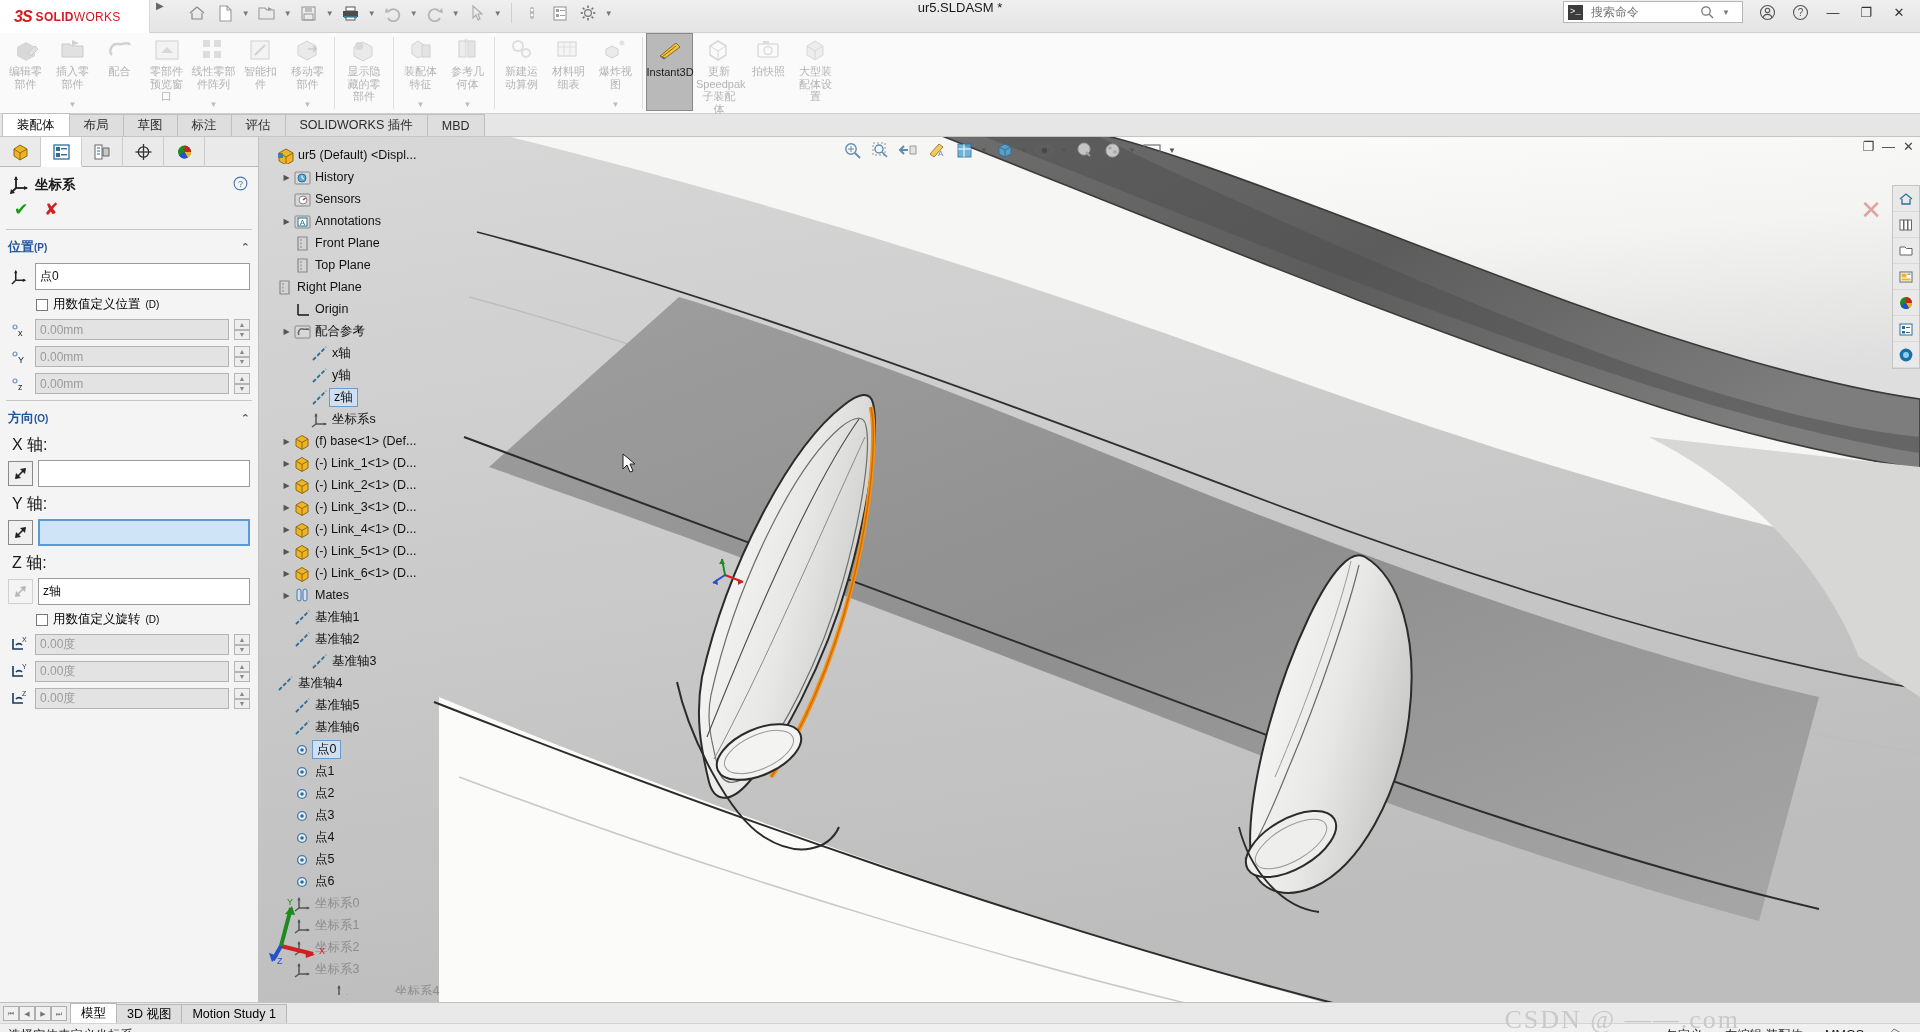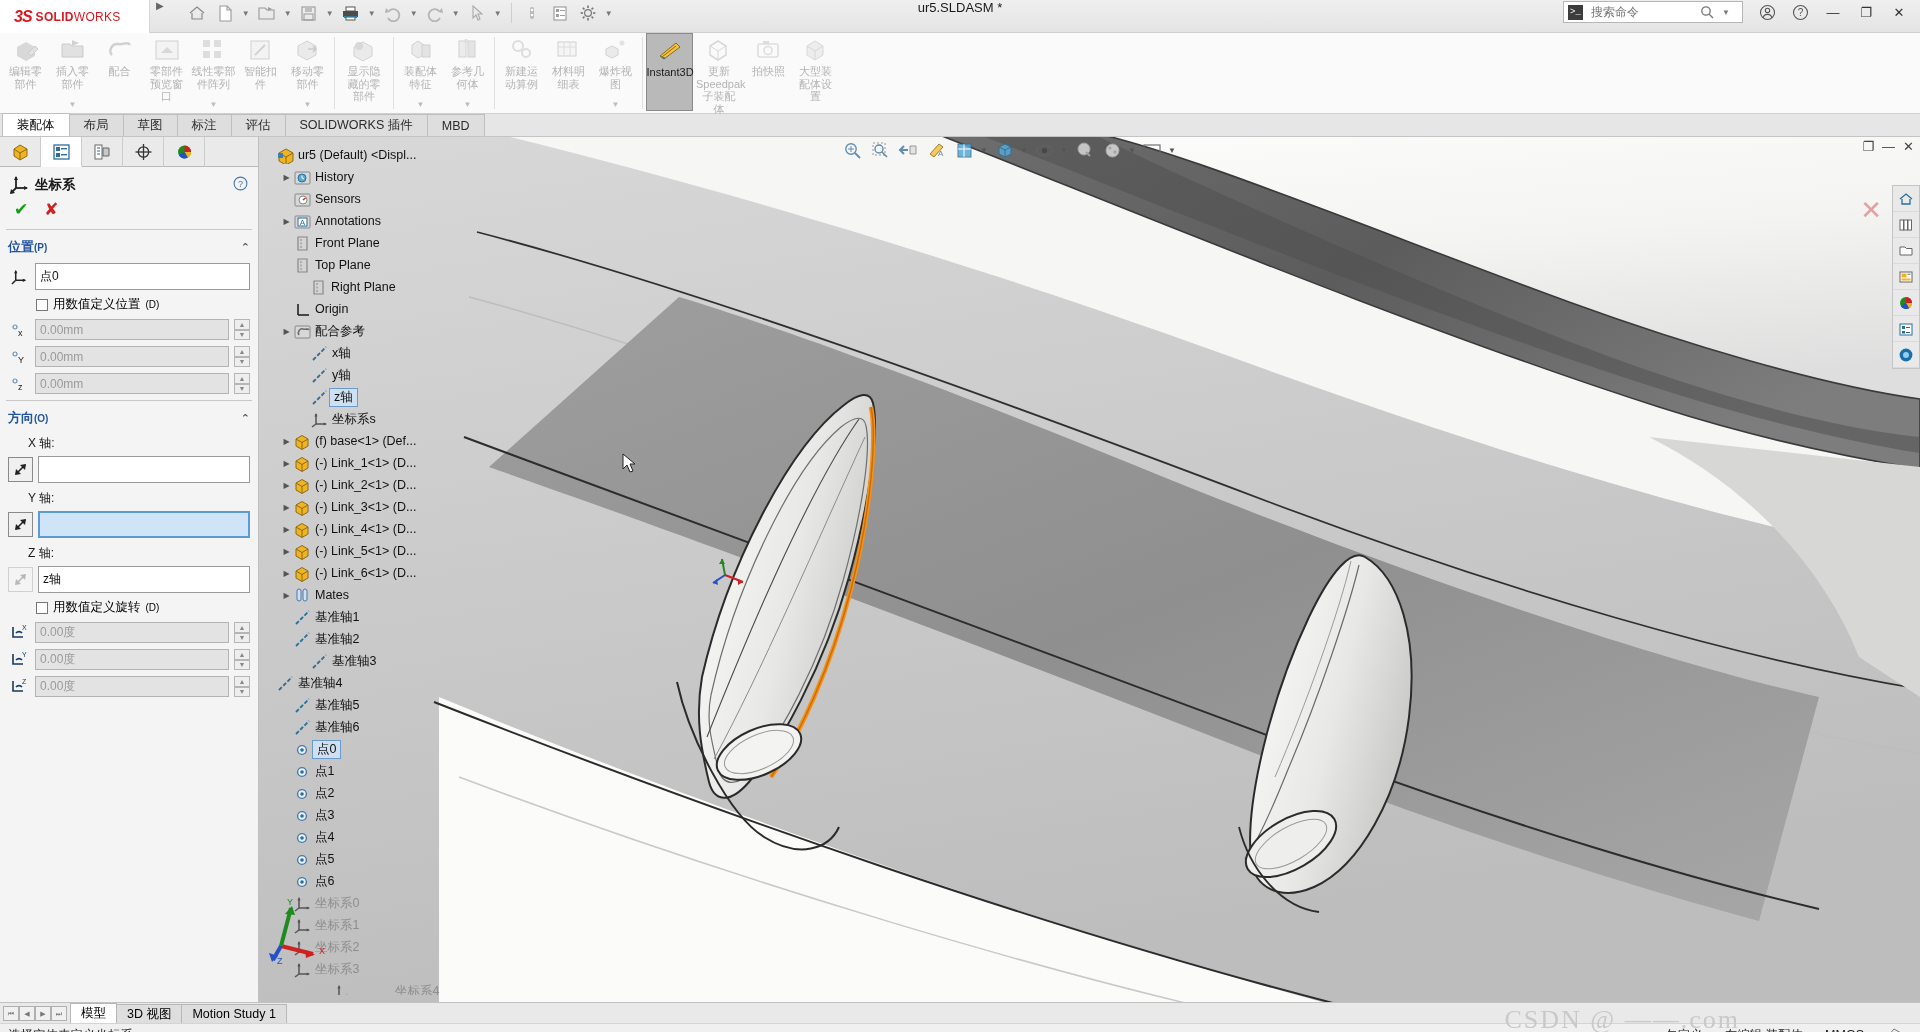--- a/index.html
+++ b/index.html
@@ -117,21 +117,21 @@
     font-size:12px; padding:0 4px; display:flex; align-items:center; color:#111;
   }
   .pm-input.disabled { background:#e3e3e3; color:#9a9a9a; border-color:#b3b3b3; }
   .pm-input.selected { background:#cfe4f7; border:2px solid #5b9bd5; }
   .pm-input.tall { height:27px; }
   .pm-spin { width:16px; height:21px; display:flex; flex-direction:column; }
   .pm-spin div { flex:1; display:flex;align-items:center;justify-content:center;
       font-size:7px; color:#888; background:#eee; border:1px solid #b6b6b6; }
   .pm-check { display:flex; align-items:center; gap:5px; padding:3px 8px 3px 36px; font-size:12.5px;text-align:center;}
   .pm-check i { width:12px;height:12px; border:1px solid #777; background:#fff; display:inline-block;}
-  .pm-axis-label { font-size:12px; color:#1a1a1a; padding:4px 8px 1px 28px; }
+  .pm-axis-label { font-size:16px; color:#1a1a1a; padding:4px 8px 1px 12px; }
   .pm-btn-sel { width:25px;height:25px;border:1px solid #8a8a8a;background:#f0f0f0;
      display:flex;align-items:center;justify-content:center;}
   .pm-btn-sel.dim { border-color:#d0d0d0; background:transparent;}
   .sub { font-size:10px; }
 
   
   .treepanel {
     position:absolute; left:259px; top:140px; width:238px; height:855px;
     font-size:12.5px; color:#111; overflow:hidden;
     padding-top:4px;
@@ -774,21 +774,21 @@
       <div class="tr" style="padding-left: 21px;">
         <span class="exp"></span>
         <span class="ico">
           <svg width="17" height="17" viewBox="0 0 17 17">
             <path d="M4 2 h9 v13 h-9z" fill="none" stroke="#888" stroke-width="1.2"></path>
             <path d="M7 4 v9" stroke="#888" stroke-dasharray="2 1.5"></path>
           </svg>
         </span>
         <span class="lbl">Top Plane</span>
       </div>
-      <div class="tr" style="padding-left: 37px;">
+      <div class="tr" style="padding-left: 3px;">
         <span class="exp"></span>
         <span class="ico">
           <svg width="17" height="17" viewBox="0 0 17 17">
             <path d="M4 2 h9 v13 h-9z" fill="none" stroke="#888" stroke-width="1.2"></path>
             <path d="M7 4 v9" stroke="#888" stroke-dasharray="2 1.5"></path>
           </svg>
         </span>
         <span class="lbl">Right Plane</span>
       </div>
       <div class="tr" style="padding-left: 21px;">

